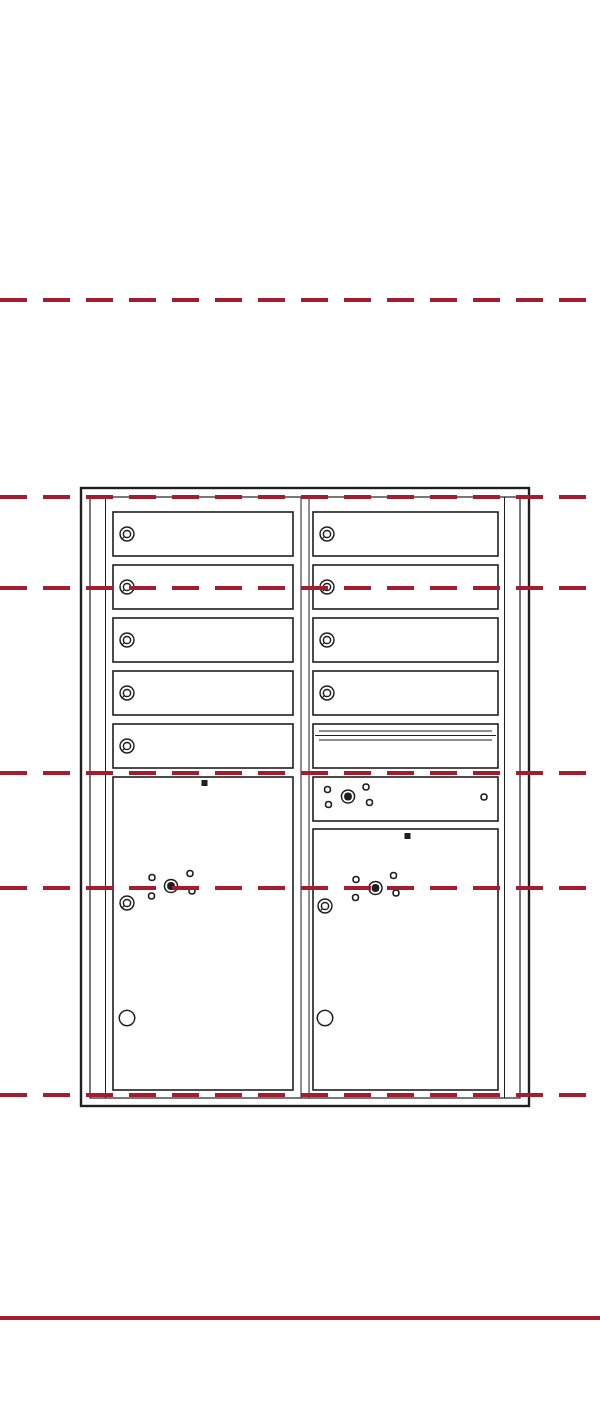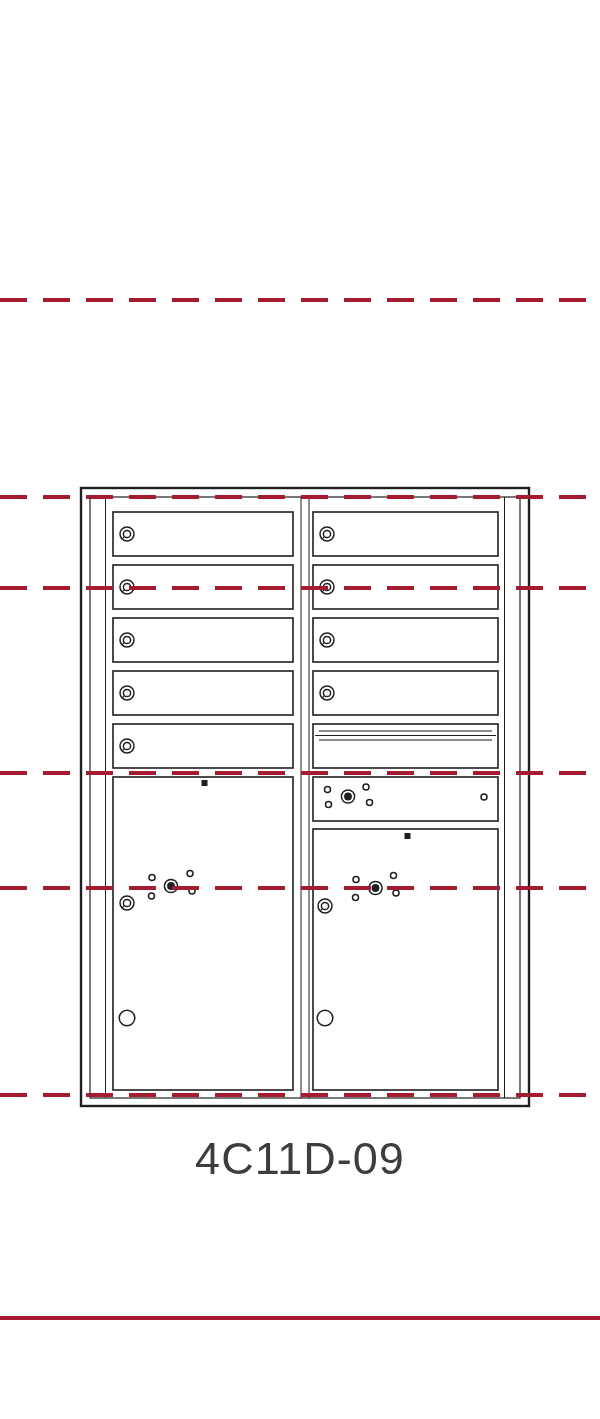--- a/index.html
+++ b/index.html
@@ -146,15 +146,14 @@
       <line x1="0" y1="300" x2="600" y2="300" class="dash"></line>
       <line x1="0" y1="497" x2="600" y2="497" class="dash"></line>
       <line x1="0" y1="588" x2="600" y2="588" class="dash"></line>
       <line x1="0" y1="773" x2="600" y2="773" class="dash"></line>
       <line x1="0" y1="888" x2="600" y2="888" class="dash"></line>
       <line x1="0" y1="1095" x2="600" y2="1095" class="dash"></line>
       <line x1="0" y1="1318" x2="600" y2="1318" class="solid"></line>
     </g>
   </svg>
 
-  <div class="model-title">4C11D-09</div>
 
 </div>
 
 </body></html>

